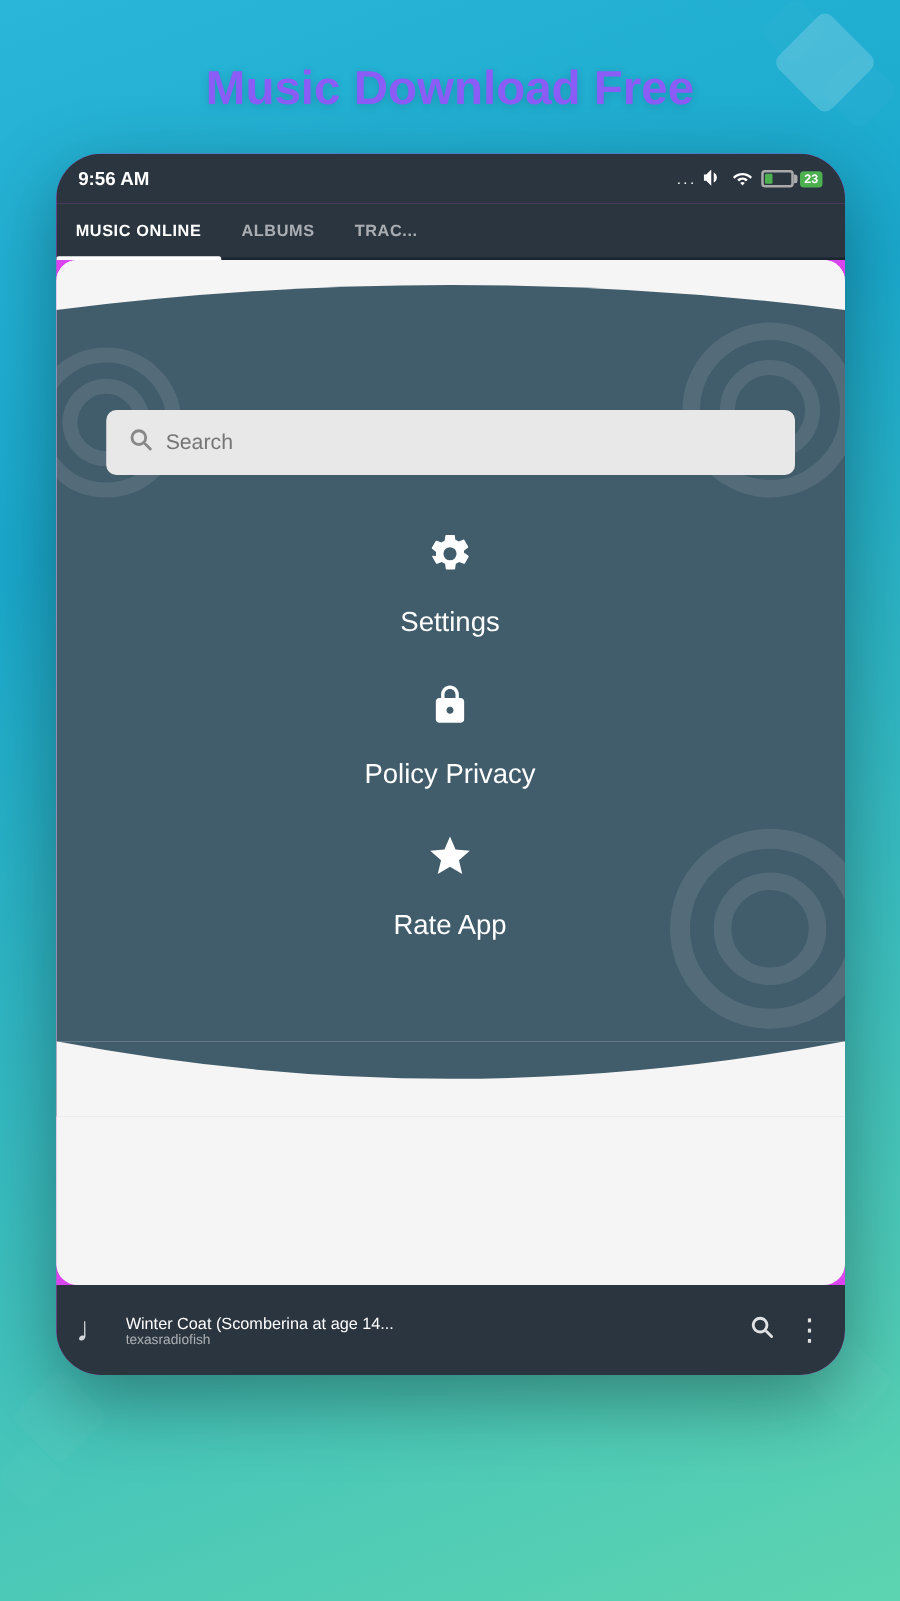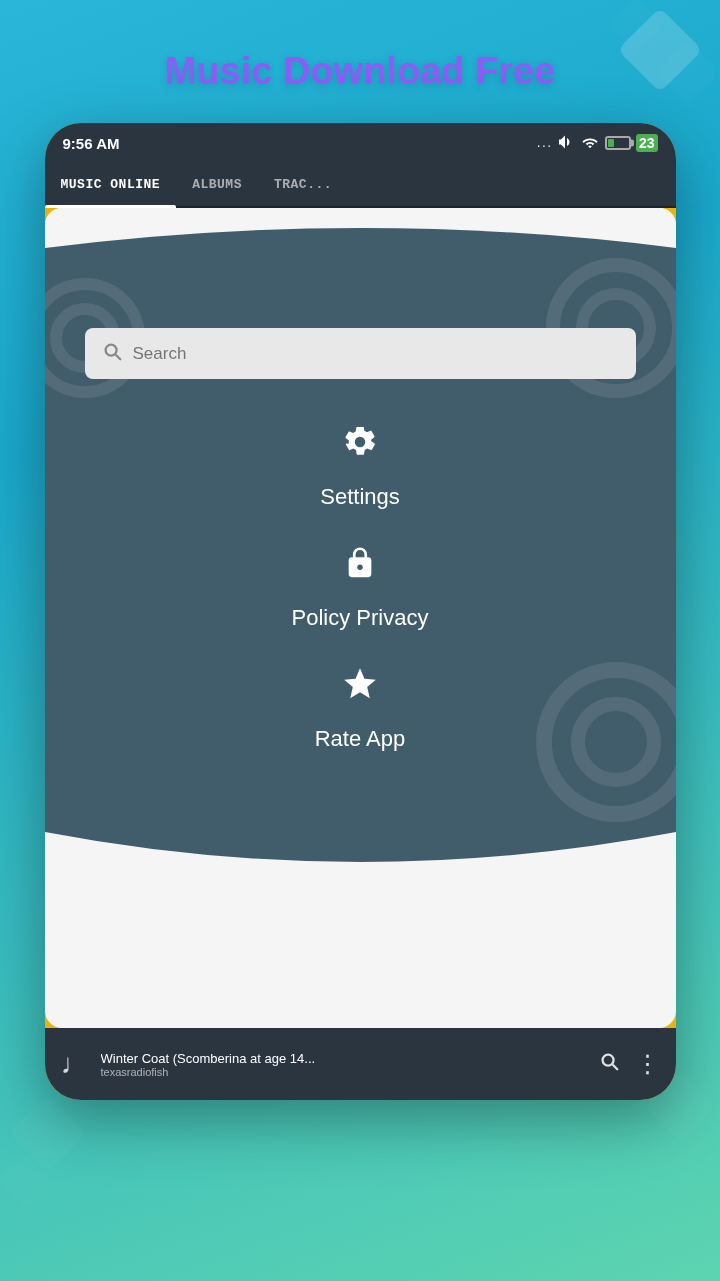--- a/index.html
+++ b/index.html
@@ -39,21 +39,21 @@
       margin-top: 50px;
       margin-bottom: 30px;
       padding: 0 40px;
       text-shadow: 0 2px 8px rgba(0,0,0,0.15);
       z-index: 2;
     }
 
     
     .phone {
       width: 631px;
-      background: #eab308;
+      background: #d946ef;
       border-radius: 36px;
       overflow: hidden;
       box-shadow: 0 20px 60px rgba(0,0,0,0.35);
       z-index: 2;
       flex-shrink: 0;
     }
 
     
     .status-bar {
       background: #2b3540;
@@ -102,21 +102,21 @@
       background: #aaa;
       border-radius: 0 2px 2px 0;
     }
     .battery-fill {
       width: 30%;
       height: 100%;
       background: #4caf50;
       border-radius: 1px;
     }
     .battery-num {
-      font-size: 14px;
+      font-size: 10px;
       margin-left: 3px;
       background: #4caf50;
       color: white;
       border-radius: 3px;
       padding: 1px 3px;
       font-weight: bold;
     }
 
     
     .nav-tabs {
@@ -126,21 +126,20 @@
     }
     .nav-tab {
       padding: 14px 16px;
       color: rgba(255,255,255,0.6);
       font-size: 13px;
       font-weight: 700;
       letter-spacing: 0.5px;
       cursor: pointer;
       position: relative;
       text-transform: uppercase;
-      font-family: Liberation Mono, monospace;
     }
     .nav-tab.active {
       color: white;
     }
     .nav-tab.active::after {
       content: '';
       position: absolute;
       bottom: -2px;
       left: 0;
       right: 0;

